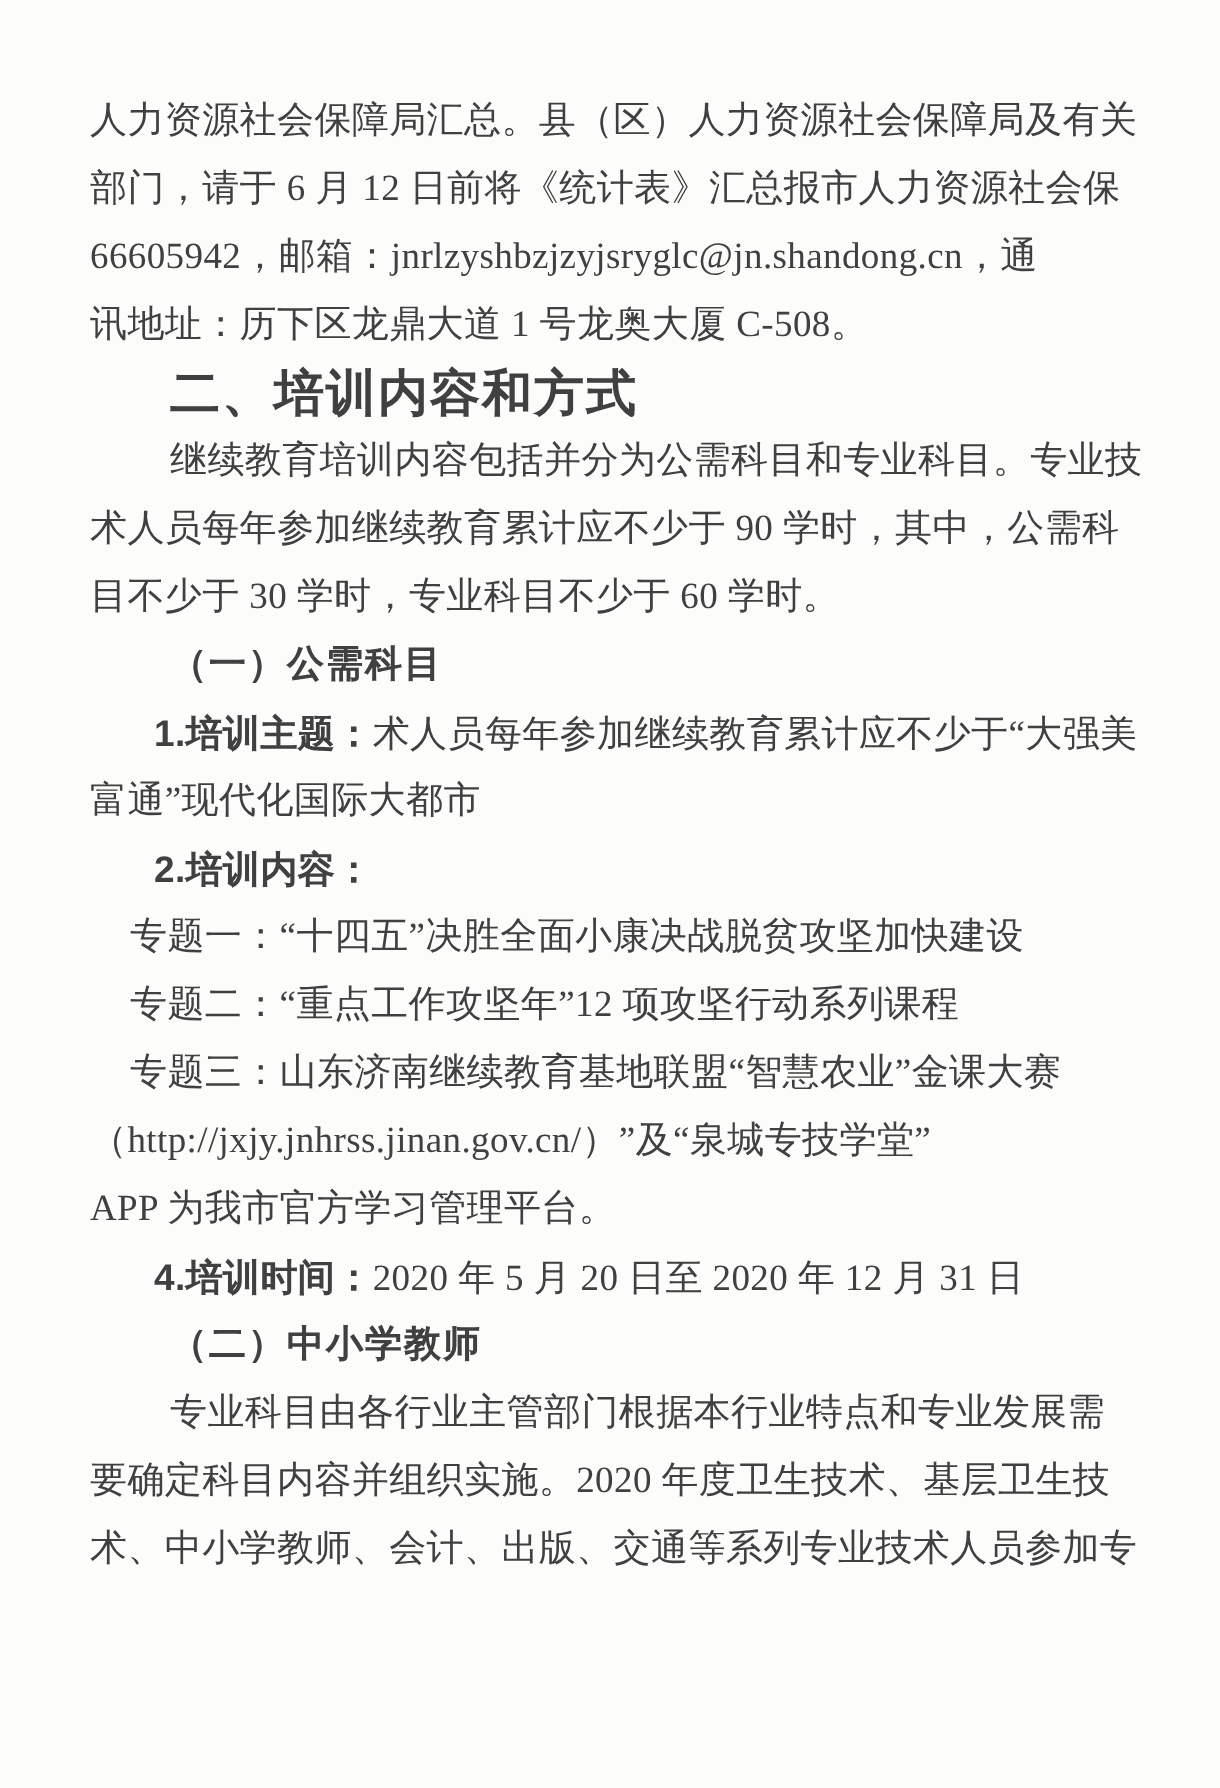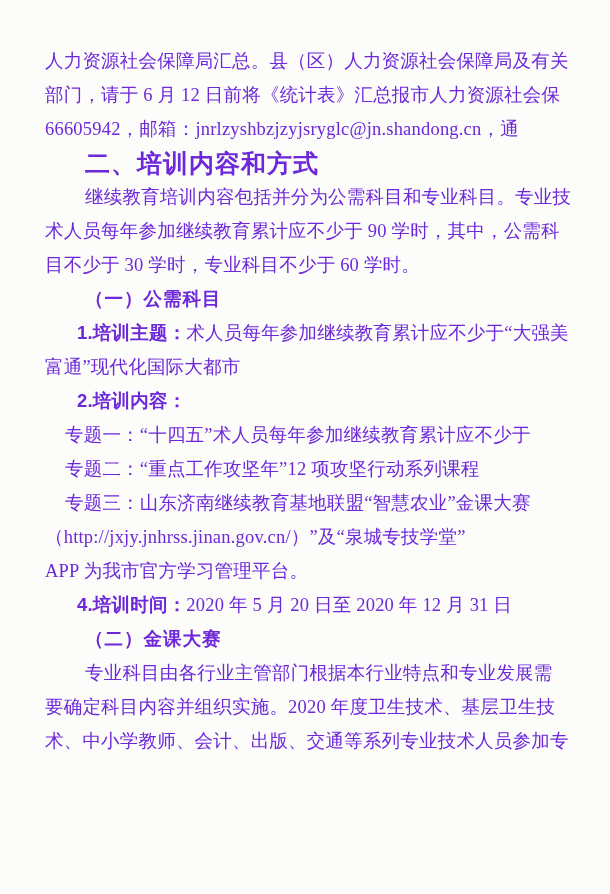--- a/index.html
+++ b/index.html
@@ -2,21 +2,21 @@
 <html><head>
 <meta charset="utf-8">
 <style>
   html, body { margin: 0; padding: 0; background: #e8e8e8; }
   .page {
     position: relative;
     width: 610px;
     height: 894px;
     margin: 0 auto;
     background: #fcfcfb;
-    color: #6d28d9;
+    color: #404040;
     font-family: "Liberation Serif", "DejaVu Serif", serif;
     font-size: 18.5px;
     box-sizing: border-box;
     padding: 44px 45px 0 45px;
     overflow: hidden;
   }
   .line {
     line-height: 34px;
     height: 34px;
     white-space: nowrap;
@@ -42,42 +42,43 @@
   }
 </style>
 </head>
 <body>
 
 <div class="page">
 
   <div class="line"><span>人力资源社会保障局汇总。县（区）人力资源社会保障局及有关</span></div>
   <div class="line"><span>部门，请于 6 月 12 日前将《统计表》汇总报市人力资源社会保</span></div>
   <div class="line"><span>66605942，邮箱：jnrlzyshbzjzyjsryglc@jn.shandong.cn，通</span></div>
+  <div class="line"><span>讯地址：历下区龙鼎大道 1 号龙奥大厦 C-508。</span></div>
 
   <div class="line ind-para heading"><span>二、培训内容和方式</span></div>
 
   <div class="line ind-para"><span>继续教育培训内容包括并分为公需科目和专业科目。专业技</span></div>
   <div class="line"><span>术人员每年参加继续教育累计应不少于 90 学时，其中，公需科</span></div>
   <div class="line"><span>目不少于 30 学时，专业科目不少于 60 学时。</span></div>
 
   <div class="line ind-para subheading"><span>（一）公需科目</span></div>
 
   <div class="line ind-num"><span class="label">1.培训主题：</span><span>术人员每年参加继续教育累计应不少于“大强美</span></div>
   <div class="line"><span>富通”现代化国际大都市</span></div>
 
   <div class="line ind-num"><span class="label">2.培训内容：</span></div>
 
-  <div class="line ind-topic"><span>专题一：“十四五”术人员每年参加继续教育累计应不少于</span></div>
+  <div class="line ind-topic"><span>专题一：“十四五”决胜全面小康决战脱贫攻坚加快建设</span></div>
   <div class="line ind-topic"><span>专题二：“重点工作攻坚年”12 项攻坚行动系列课程</span></div>
   <div class="line ind-topic"><span>专题三：山东济南继续教育基地联盟“智慧农业”金课大赛</span></div>
 
   <div class="line"><span>（http://jxjy.jnhrss.jinan.gov.cn/）”及“泉城专技学堂”</span></div>
   <div class="line"><span>APP 为我市官方学习管理平台。</span></div>
 
   <div class="line ind-num"><span class="label">4.培训时间：</span><span>2020 年 5 月 20 日至 2020 年 12 月 31 日</span></div>
 
-  <div class="line ind-para subheading"><span>（二）金课大赛</span></div>
+  <div class="line ind-para subheading"><span>（二）中小学教师</span></div>
 
   <div class="line ind-para"><span>专业科目由各行业主管部门根据本行业特点和专业发展需</span></div>
   <div class="line"><span>要确定科目内容并组织实施。2020 年度卫生技术、基层卫生技</span></div>
   <div class="line"><span>术、中小学教师、会计、出版、交通等系列专业技术人员参加专</span></div>
 
 </div>
 
 </body></html>

